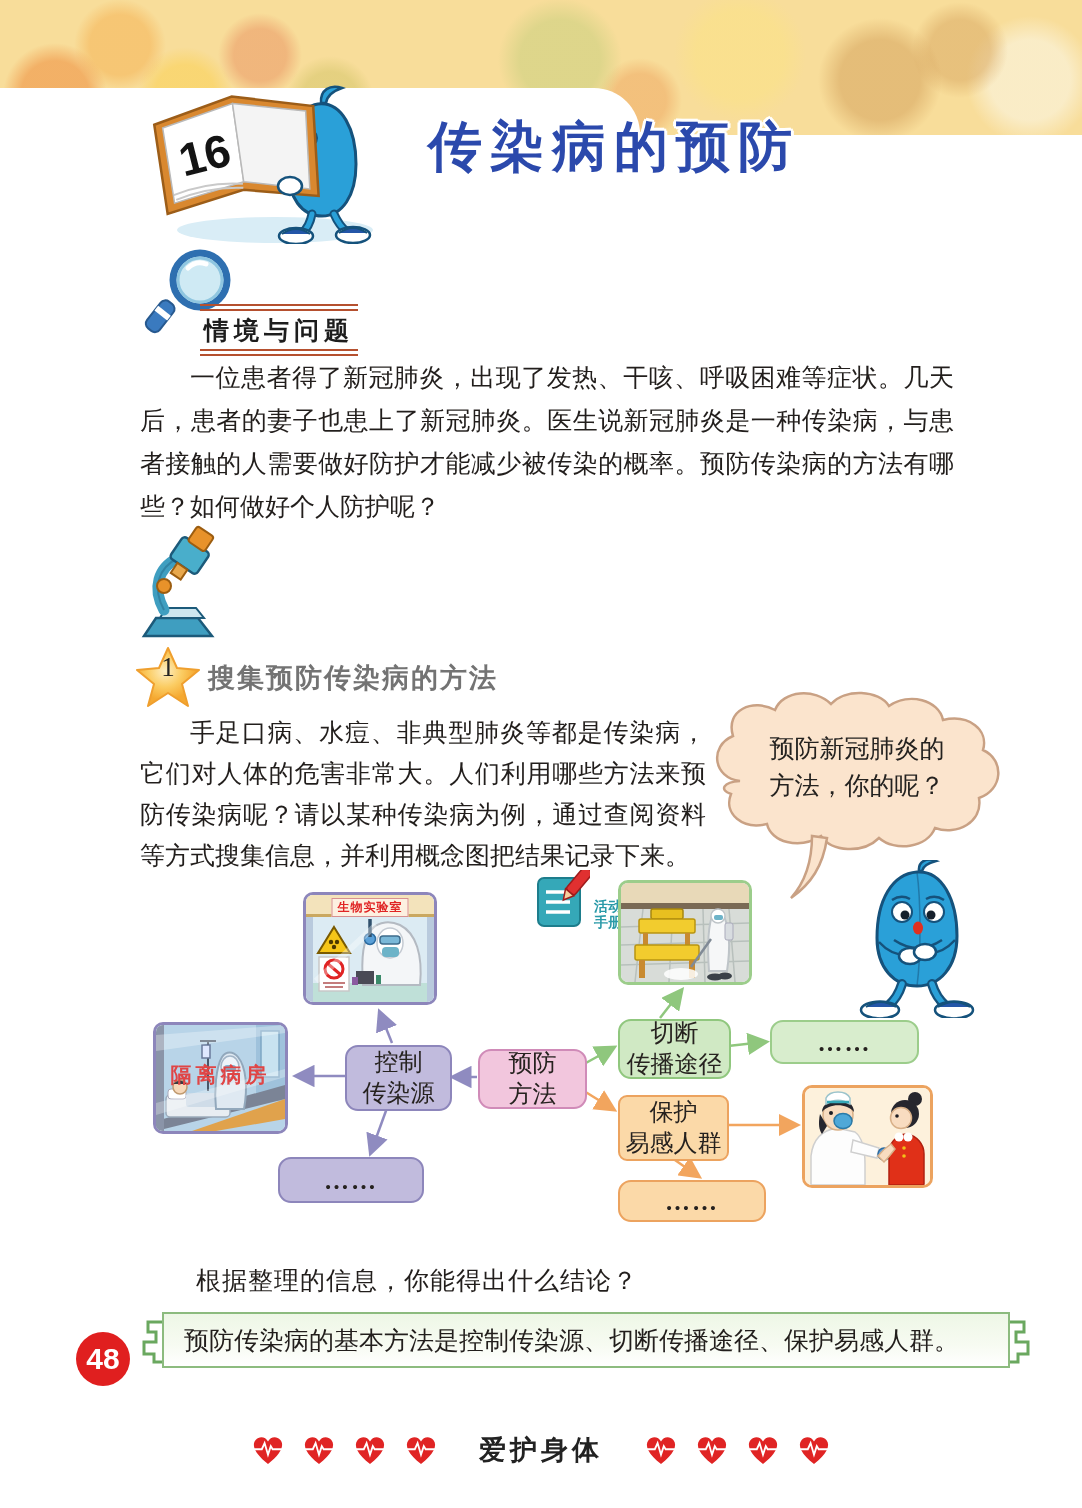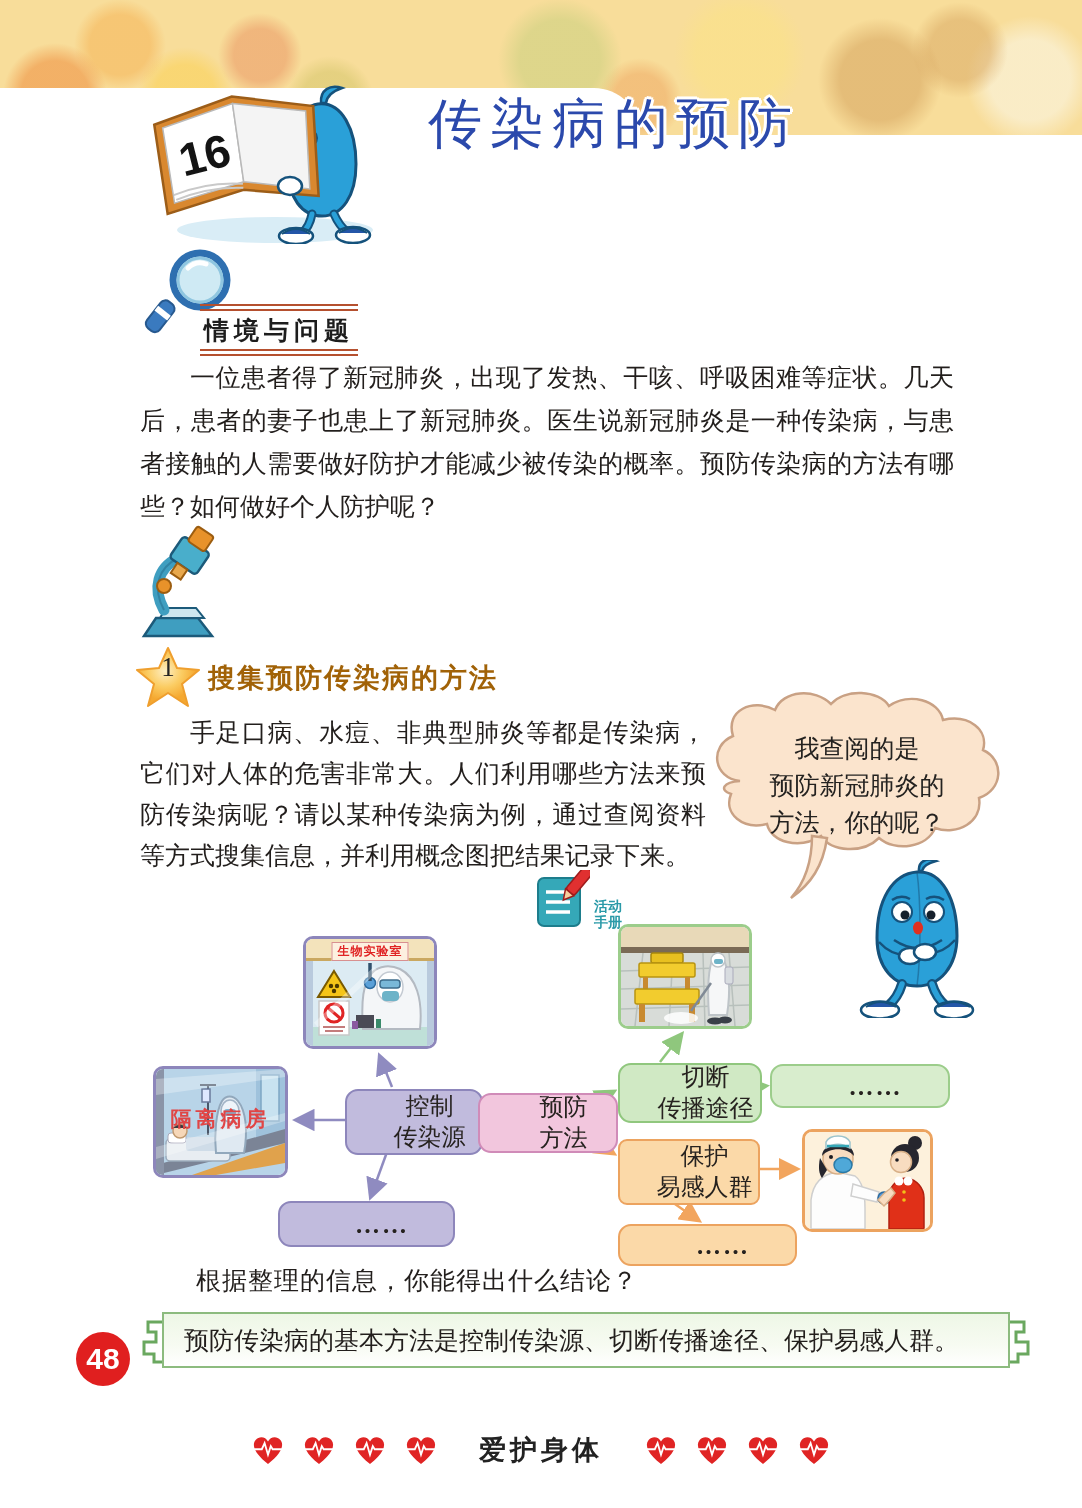--- a/index.html
+++ b/index.html
@@ -17,48 +17,48 @@
       radial-gradient(circle at 330px 100px, rgba(200,190,90,.4) 0 28px, rgba(200,190,90,0) 44px),
       radial-gradient(circle at 560px 60px, rgba(190,205,120,.45) 0 40px, rgba(190,205,120,0) 62px),
       radial-gradient(circle at 640px 100px, rgba(235,150,80,.4) 0 26px, rgba(235,150,80,0) 42px),
       radial-gradient(circle at 740px 55px, rgba(250,225,140,.8) 0 44px, rgba(250,225,140,0) 66px),
       radial-gradient(circle at 880px 80px, rgba(205,150,80,.45) 0 40px, rgba(205,150,80,0) 62px),
       radial-gradient(circle at 960px 50px, rgba(215,165,95,.5) 0 30px, rgba(215,165,95,0) 48px),
       radial-gradient(circle at 1030px 80px, rgba(250,240,210,.8) 0 40px, rgba(250,240,210,0) 64px);}
   .banner-white{position:absolute;left:0;top:88px;width:640px;height:47px;background:#ffffff;border-top-right-radius:46px;}
 
   
-  .lesson-title{position:absolute;left:428px;top:88px;font-family:"Liberation Sans","DejaVu Sans",sans-serif;
-    font-weight:normal;font-size:54px;letter-spacing:8px;color:#2b49ac;
+  .lesson-title{position:absolute;left:428px;top:111px;font-family:"Liberation Sans","DejaVu Sans",sans-serif;
+    font-weight:bold;font-size:54px;letter-spacing:8px;color:#2b49ac;
     text-shadow:-3px 0 0 #fff,3px 0 0 #fff,0 -3px 0 #fff,0 3px 0 #fff,-2px -2px 0 #fff,2px 2px 0 #fff,-2px 2px 0 #fff,2px -2px 0 #fff;}
 
   
   .sec-head{position:absolute;width:max-content;}
   .sec-rule{height:2px;background:#b5502f;}
   .sec-rule + .sec-rule{margin-top:3px;}
   .sec-title{font-family:"Liberation Sans","DejaVu Sans",sans-serif;font-weight:bold;font-size:25px;
     color:#1d1d1d;letter-spacing:5px;padding:3px 4px 2px 4px;}
 
   
   .para{position:absolute;font-size:25px;line-height:43px;text-align:justify;text-indent:2em;color:#221e1c;}
 
   .activity-head{position:absolute;font-family:"Liberation Sans","DejaVu Sans",sans-serif;
-    font-weight:bold;font-size:27px;color:#a16207;letter-spacing:2px;}
+    font-weight:bold;font-size:27px;color:#737373;letter-spacing:2px;}
   .star-wrap{position:absolute;width:64px;height:64px;}
   .star-num{position:absolute;left:0;top:6px;width:64px;text-align:center;font-size:27px;color:#242424;font-family:"Liberation Serif",serif;}
 
   
   .bubble-wrap{position:absolute;left:695px;top:686px;width:322px;height:218px;}
   .bubble-text{position:absolute;left:36px;top:44px;width:252px;text-align:center;
     font-size:25px;line-height:37px;color:#242220;}
 
   
-  .cmap{position:absolute;left:140px;top:916px;width:880px;height:360px;}
+  .cmap{position:absolute;left:140px;top:872px;width:880px;height:360px;}
   .cm-box{position:absolute;border-radius:13px;border:2px solid;display:flex;flex-direction:column;
-    align-items:center;justify-content:center;font-size:24px;line-height:31px;color:#26221f;padding-left:31px;}
+    align-items:center;justify-content:center;font-size:24px;line-height:31px;color:#26221f;}
   .cm-purple{background:#c1bbdd;border-color:#8d86bb;}
   .cm-pink{background:#f2c6dd;border-color:#d08bb8;}
   .cm-green{background:#d0e9c4;border-color:#90c77e;}
   .cm-greenl{background:#d8edcd;border-color:#9ccd8b;}
   .cm-orange{background:#fbd9a8;border-color:#eca35f;}
   .cm-ellipsis{font-size:25px;font-weight:bold;letter-spacing:2px;}
   .cm-img{position:absolute;border-radius:10px;overflow:hidden;box-sizing:border-box;}
   .cm-img svg{display:block;}
   .b-purple{border:3px solid #8d86bb;}
   .b-green{border:3px solid #9ccd8b;}
@@ -212,21 +212,20 @@
 
   <div class="bubble-wrap">
     <svg width="322" height="218" viewBox="0 0 322 218">
       <path d="M45,95 C18,92 14,60 38,50 C30,24 58,12 80,24 C88,4 120,2 136,18 C150,2 184,4 194,20
                C214,6 244,14 248,34 C274,28 294,44 288,64 C310,74 308,104 284,112 C288,136 262,150 240,142
                C232,162 200,166 184,152 C168,168 136,166 126,150 C104,164 76,156 72,138
                C48,144 28,128 36,108 C24,104 28,96 45,95 Z" fill="#fbe4cd" stroke="#c9a184" stroke-width="2.5"></path>
       <path d="M132,152 C128,180 116,198 96,212 C112,194 117,172 117,150 Z" fill="#fbe4cd" stroke="#c9a184" stroke-width="2.5"></path>
     </svg>
     <div class="bubble-text">
-      <div>我查阅的是</div>
       <div>预防新冠肺炎的</div>
       <div>方法，你的呢？</div>
     </div>
   </div>
 
   <div class="abs" style="left:822px;top:860px;width:190px;height:158px;">
     <svg width="190" height="158" viewBox="0 0 190 158">
       <path d="M95,12 C70,14 55,40 55,78 C55,108 72,126 95,126 C118,126 135,107 135,76 C135,40 120,10 95,12 Z" fill="#2aa0d8" stroke="#15527c" stroke-width="3"></path>
       <path d="M97,11 C96,2 104,-3 114,1 C106,3 101,6 100,11 Z" fill="#2aa0d8" stroke="#15527c" stroke-width="2.5"></path>
       <path d="M95,12 C99,42 99,96 95,126" fill="none" stroke="#15527c" stroke-width="1.5" opacity="0.5"></path>

